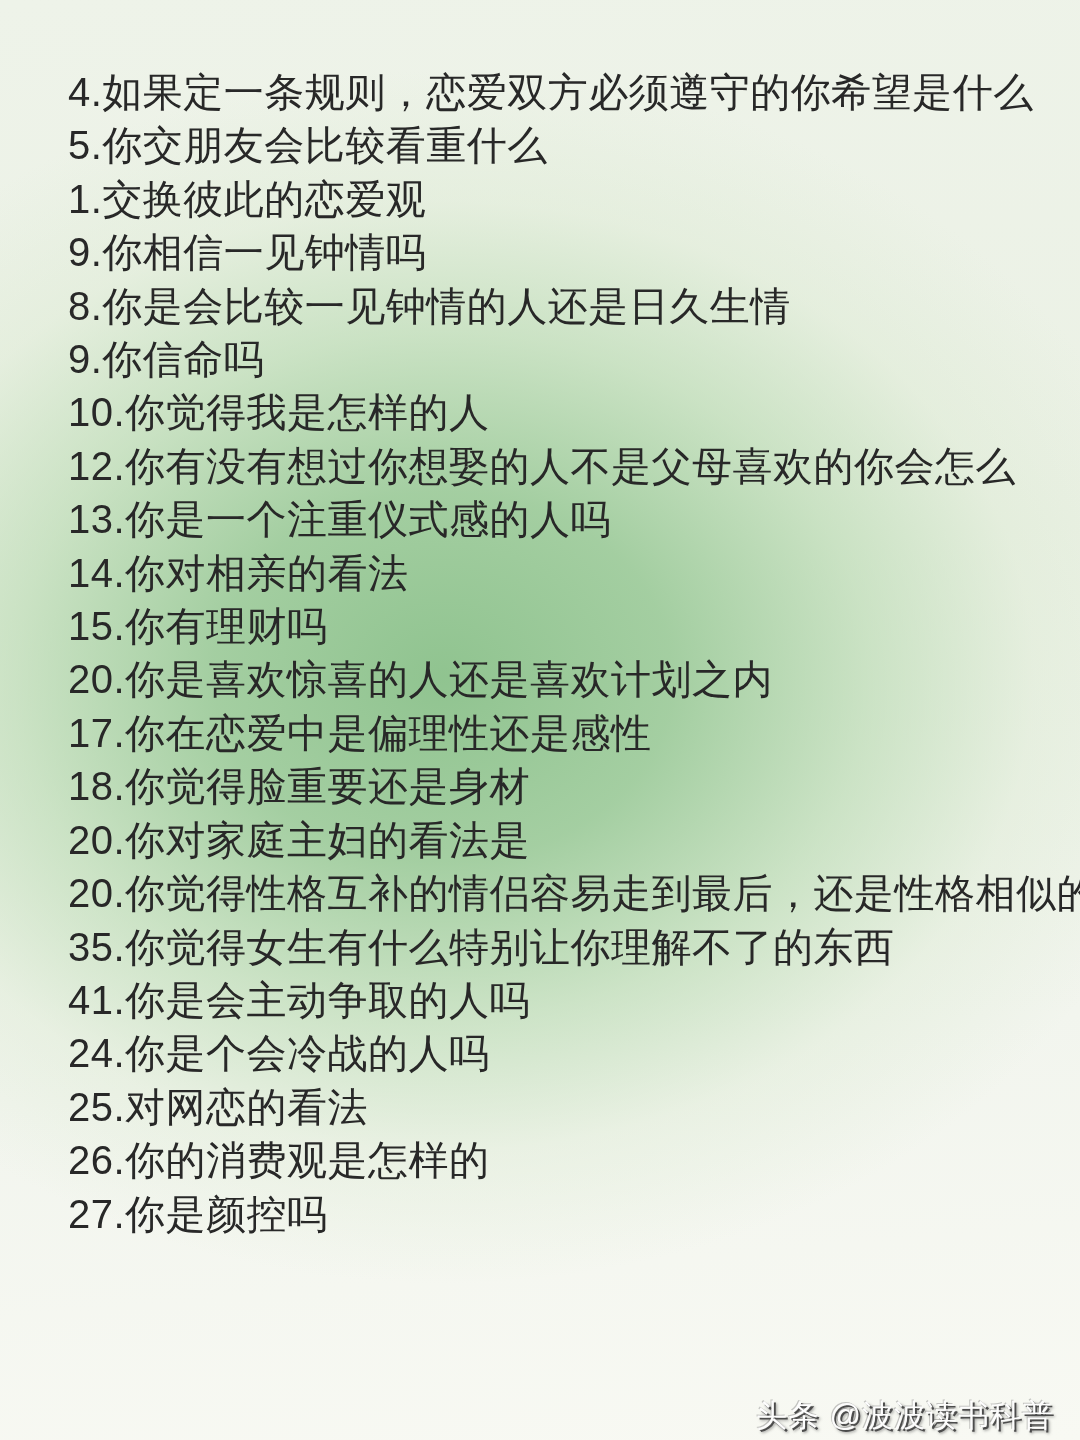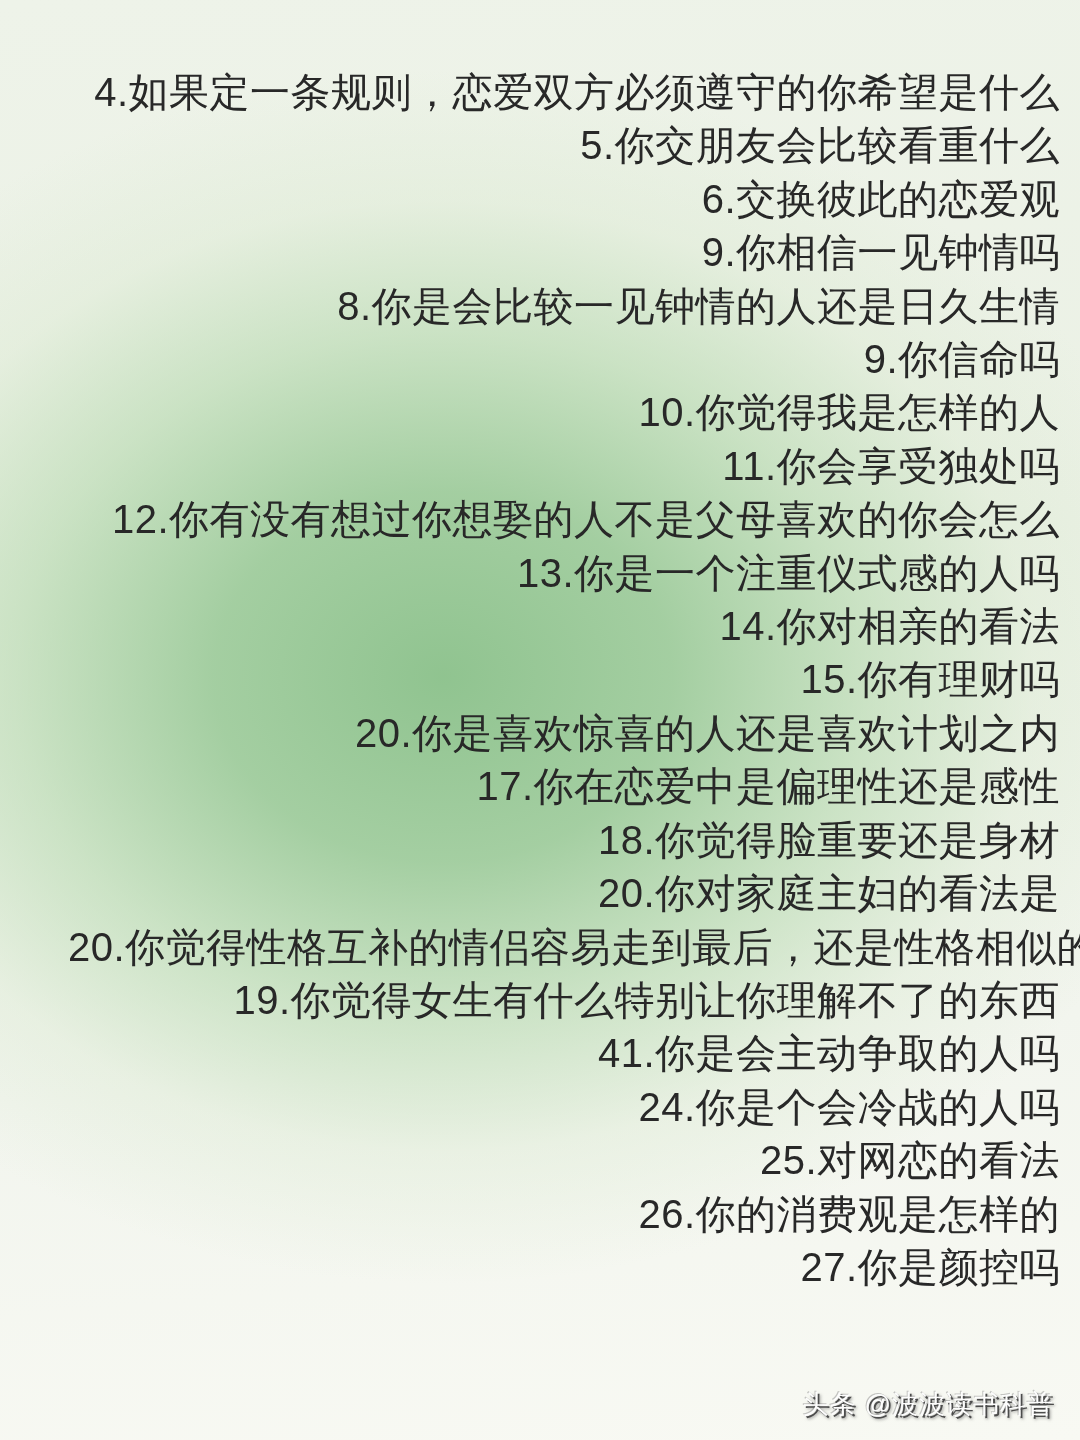--- a/index.html
+++ b/index.html
@@ -31,61 +31,59 @@
     left: 68px;
     right: 20px;
   }
   .question-line {
     font-size: 40px;
     line-height: 53.4px;
     color: #282828;
     font-weight: 400;
     letter-spacing: 0.5px;
     white-space: nowrap;
-    text-align: right;
   }
   .watermark {
     position: absolute;
     right: 26px;
-    bottom: 18px;
-    font-size: 26px;
+    bottom: 3px;
+    font-size: 31px;
     font-weight: 400;
     letter-spacing: 1px;
     color: #fdfdfd;
     text-shadow:
       2px 2px 0 #4c4c4c,
       3px 3px 3px rgba(70,70,70,0.55),
       -1px -1px 0 rgba(130,130,130,0.45);
     white-space: nowrap;
     margin-left: 8px;
   }
 </style>
 </head>
 <body>
 
 <div class="canvas">
   <div class="question-list" id="question-list">
       <div class="question-line">4.如果定一条规则，恋爱双方必须遵守的你希望是什么</div>
       <div class="question-line">5.你交朋友会比较看重什么</div>
-      <div class="question-line">6.交换彼此的恋爱观</div>
+      <div class="question-line">1.交换彼此的恋爱观</div>
       <div class="question-line">9.你相信一见钟情吗</div>
       <div class="question-line">8.你是会比较一见钟情的人还是日久生情</div>
       <div class="question-line">9.你信命吗</div>
       <div class="question-line">10.你觉得我是怎样的人</div>
-      <div class="question-line">11.你会享受独处吗</div>
       <div class="question-line">12.你有没有想过你想娶的人不是父母喜欢的你会怎么</div>
       <div class="question-line">13.你是一个注重仪式感的人吗</div>
       <div class="question-line">14.你对相亲的看法</div>
       <div class="question-line">15.你有理财吗</div>
       <div class="question-line">20.你是喜欢惊喜的人还是喜欢计划之内</div>
       <div class="question-line">17.你在恋爱中是偏理性还是感性</div>
       <div class="question-line">18.你觉得脸重要还是身材</div>
       <div class="question-line">20.你对家庭主妇的看法是</div>
       <div class="question-line">20.你觉得性格互补的情侣容易走到最后，还是性格相似的</div>
-      <div class="question-line">19.你觉得女生有什么特别让你理解不了的东西</div>
+      <div class="question-line">35.你觉得女生有什么特别让你理解不了的东西</div>
       <div class="question-line">41.你是会主动争取的人吗</div>
       <div class="question-line">24.你是个会冷战的人吗</div>
       <div class="question-line">25.对网恋的看法</div>
       <div class="question-line">26.你的消费观是怎样的</div>
       <div class="question-line">27.你是颜控吗</div>
     </div>
   <div class="watermark">头条 @波波读书科普</div>
 </div>
 
 </body></html>

